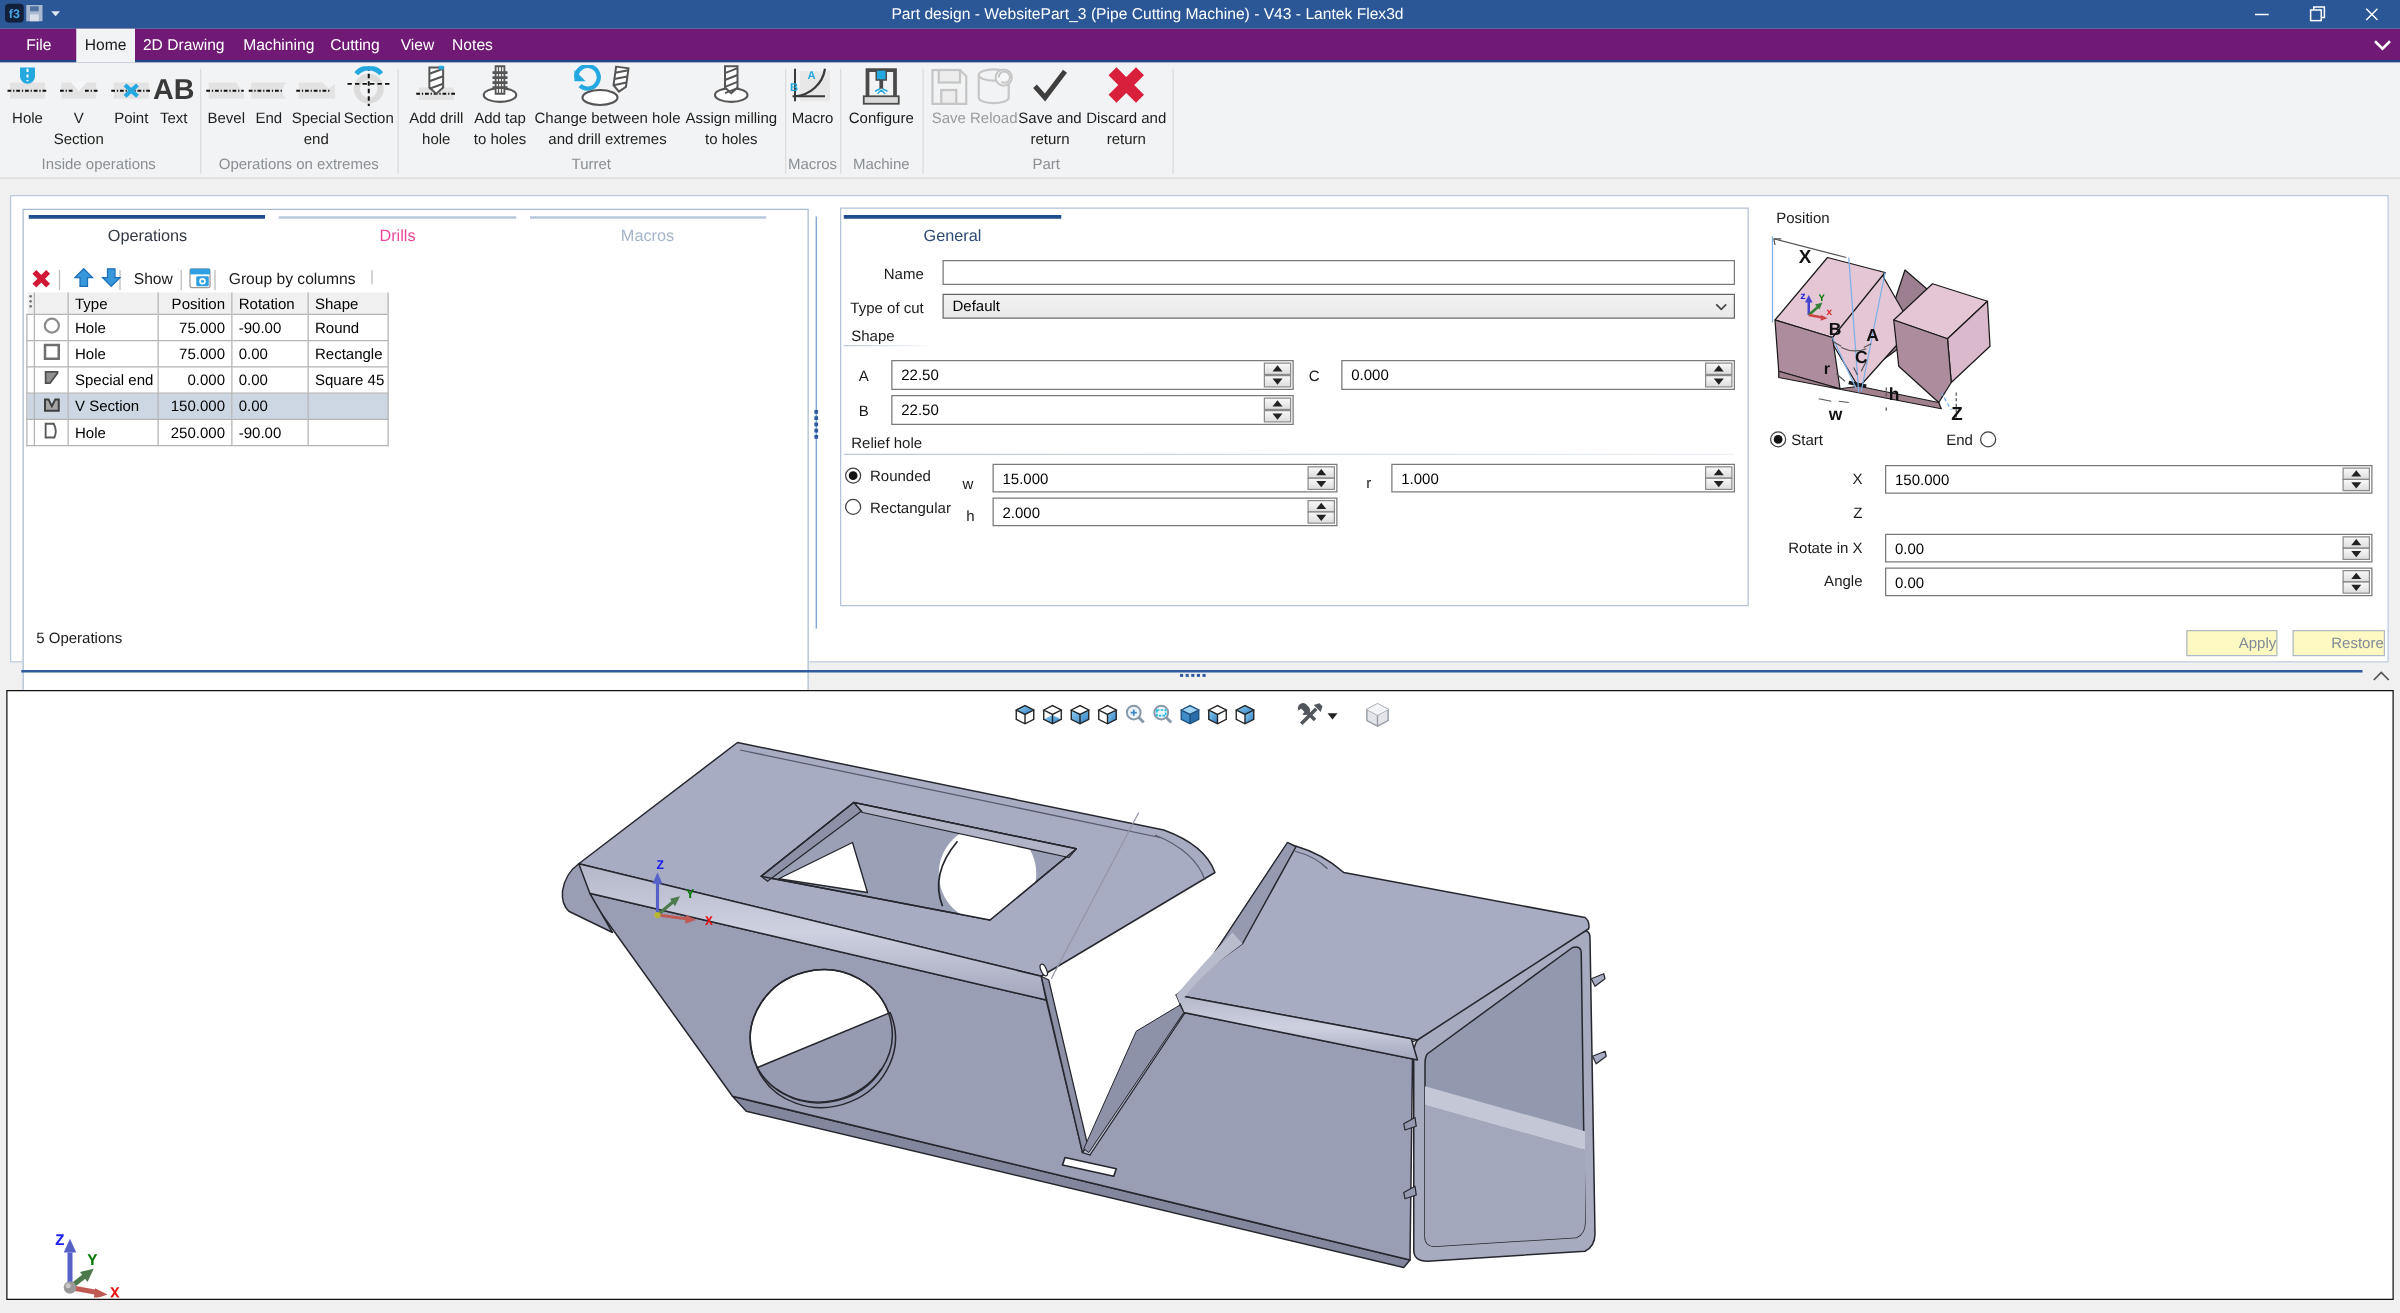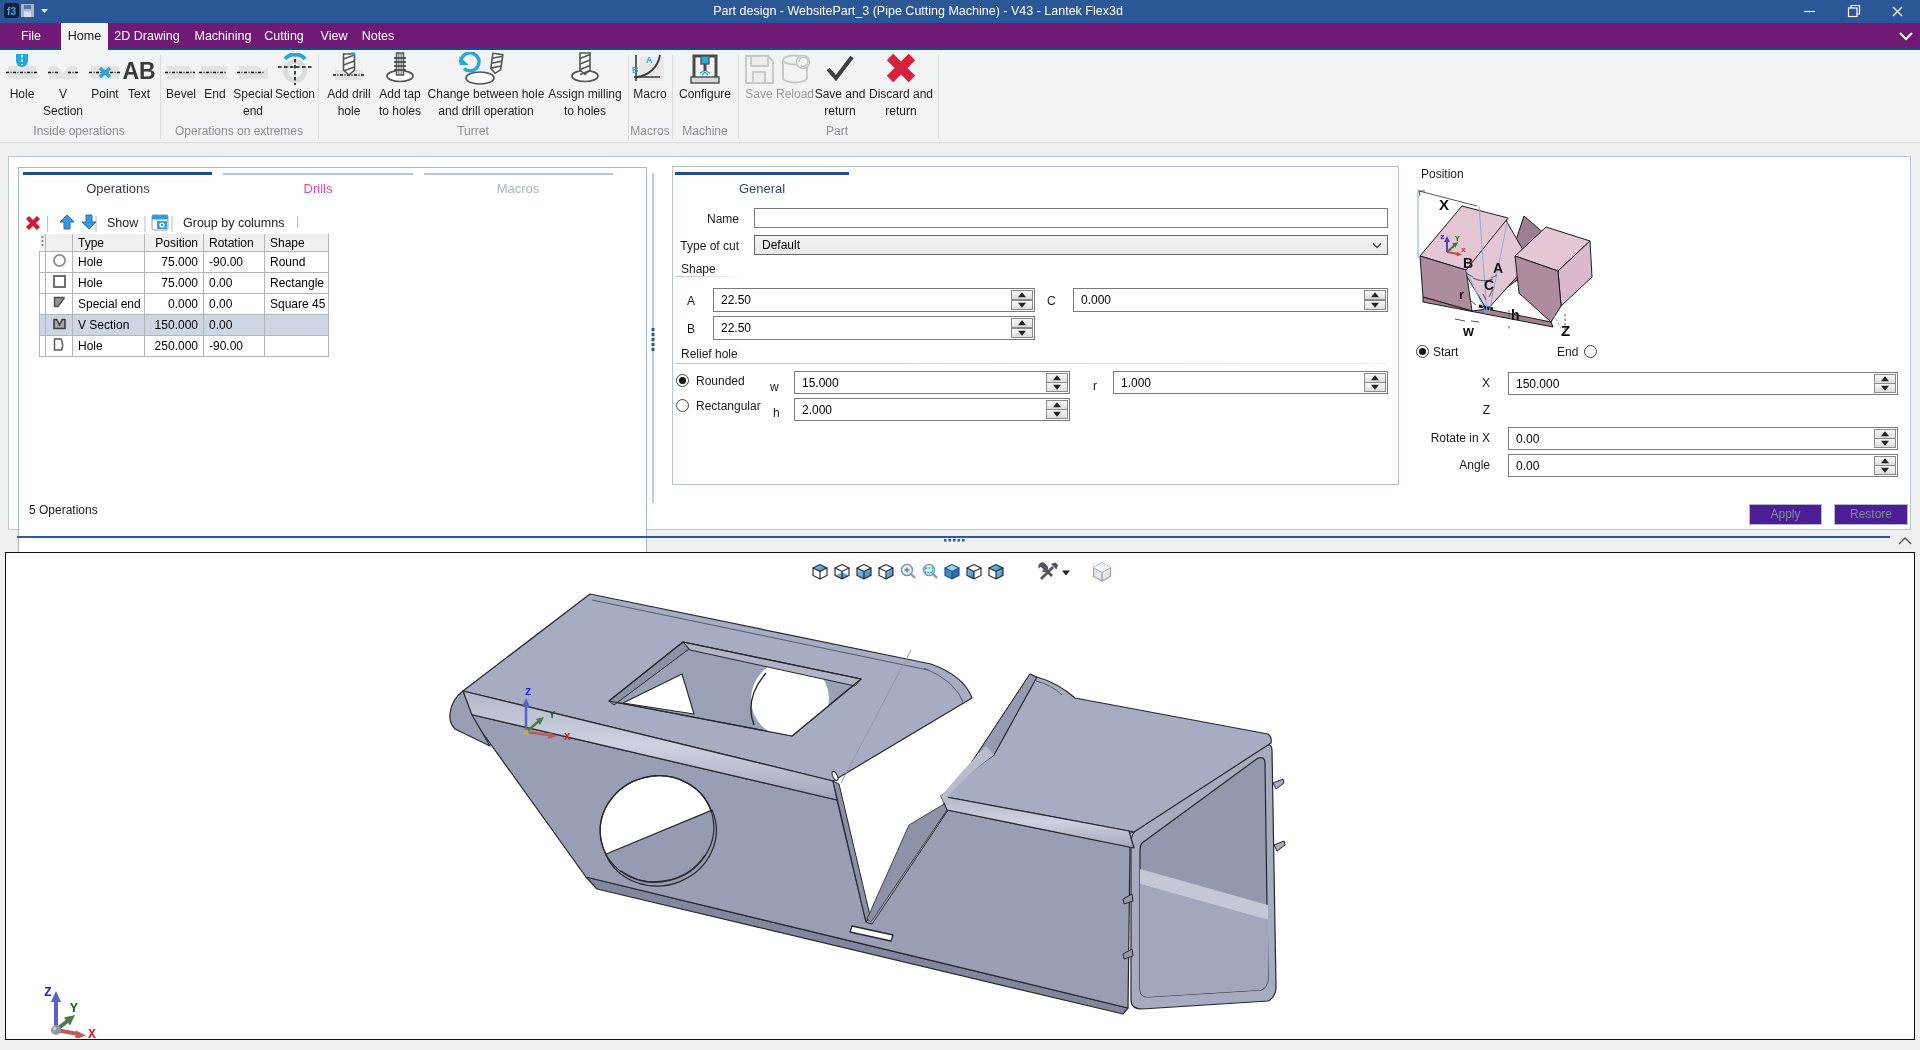--- a/index.html
+++ b/index.html
@@ -34,23 +34,23 @@
   .spin { position:absolute; right:1px; top:1px; bottom:1px; width:22px; }
   .spin .b { position:absolute; left:0; width:22px; height:10px; border:1px solid #8a8a8a; background:linear-gradient(#f8f8f8,#dedede); }
   .spin .b.up { top:0; }
   .spin .b.dn { bottom:0; }
   .spin .b:after { content:""; position:absolute; left:50%; top:50%; border-left:4px solid transparent; border-right:4px solid transparent; }
   .spin .b.up:after { border-bottom:5px solid #222; transform:translate(-50%,-55%); }
   .spin .b.dn:after { border-top:5px solid #222; transform:translate(-50%,-45%); }
   .lbl { position:absolute; font-size:12px; color:#1a1a1a; white-space:nowrap; }
   .radio { position:absolute; width:13px; height:13px; border:1px solid #404040; border-radius:50%; background:#fff; }
   .radio.sel:after { content:""; position:absolute; left:2px; top:2px; width:7px; height:7px; background:#111; border-radius:50%; }
-  .btn { position:absolute; border:1px solid #aebac6; background:#4c1d95; color:#7f8b98; font-size:12px; text-align:center; }
+  .btn { position:absolute; border:1px solid #aebac6; background:#fef9c3; color:#7f8b98; font-size:12px; text-align:right; }
   
-  #optable { position:absolute; left:20px; top:66px; border-collapse:collapse; table-layout:fixed; width:289px; }
+  #optable { position:absolute; left:2px; top:66px; border-collapse:collapse; table-layout:fixed; width:289px; }
   #optable td { border:1px solid #b4b4b4; font-size:12px; color:#000; padding:0 5px; height:21px; white-space:nowrap; }
   #optable tr.hdr td { border:none; border-right:1px solid #b4b4b4; background:#f0f0f0; height:17px; }
   #optable tr.sel td { background:#ccd7e3; }
   
   #split1 { position:absolute; left:17px; top:536px; width:1873px; height:2px; background:#2f5b9e; }
   
   #viewport { position:absolute; left:5px; top:552px; width:1910px; height:488px; background:#fff; border:1px solid #111; }
 </style>
 </head>
 <body>
@@ -172,21 +172,21 @@
         <ellipse cx="0" cy="24" rx="13" ry="5.5" fill="#fff" stroke="#555" stroke-width="1.7"></ellipse>
         <path d="M-5 1 h10 v17 l-5 4.5 -5 -4.5 z" fill="#fff" stroke="#555" stroke-width="1.6"></path>
         <path d="M-5 6.5 l10 -4 M-5 12 l10 -4 M-5 17.5 l10 -4 M-5 22.5 l10 -4" stroke="#555" stroke-width="1.6"></path>
       </g>
     </svg>
     <div class="rlabel" style="left:349px;top:37px">Add drill</div>
     <div class="rlabel" style="left:349px;top:54px">hole</div>
     <div class="rlabel" style="left:400px;top:37px">Add tap</div>
     <div class="rlabel" style="left:400px;top:54px">to holes</div>
     <div class="rlabel" style="left:486px;top:37px">Change between hole</div>
-    <div class="rlabel" style="left:486px;top:54px">and drill operation</div>
+    <div class="rlabel" style="left:486px;top:54px">and drill extremes</div>
     <div class="rlabel" style="left:585px;top:37px">Assign milling</div>
     <div class="rlabel" style="left:585px;top:54px">to holes</div>
 
     <svg class="ricon" style="left:632px;top:3px" width="290" height="32">
 
       <rect x="8" y="4" width="24" height="24" fill="#e8e8e8"></rect>
       <path d="M4 2 v26 M2 24 h26" stroke="#3a3a3a" stroke-width="1.6"></path>
       <path d="M28 2 a26 26 0 0 1 -24 22" fill="none" stroke="#3a3a3a" stroke-width="1.8"></path>
       <text x="14" y="10" font-size="9" font-weight="bold" fill="#23a8e0">A</text>
       <text x="0" y="20" font-size="9" font-weight="bold" fill="#23a8e0">B</text>

